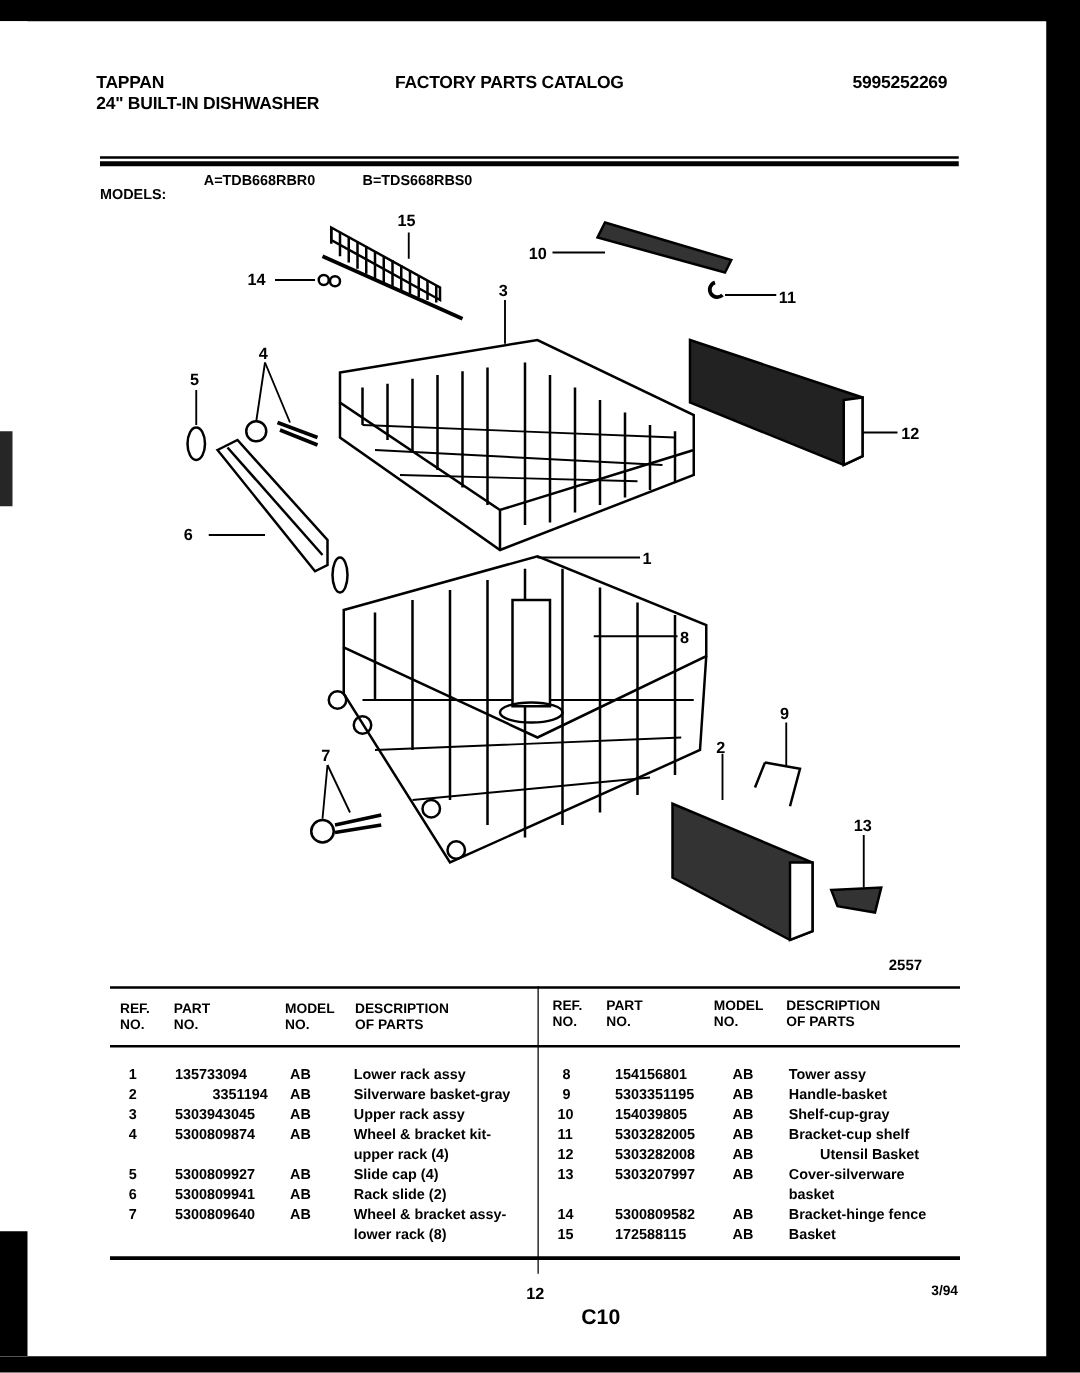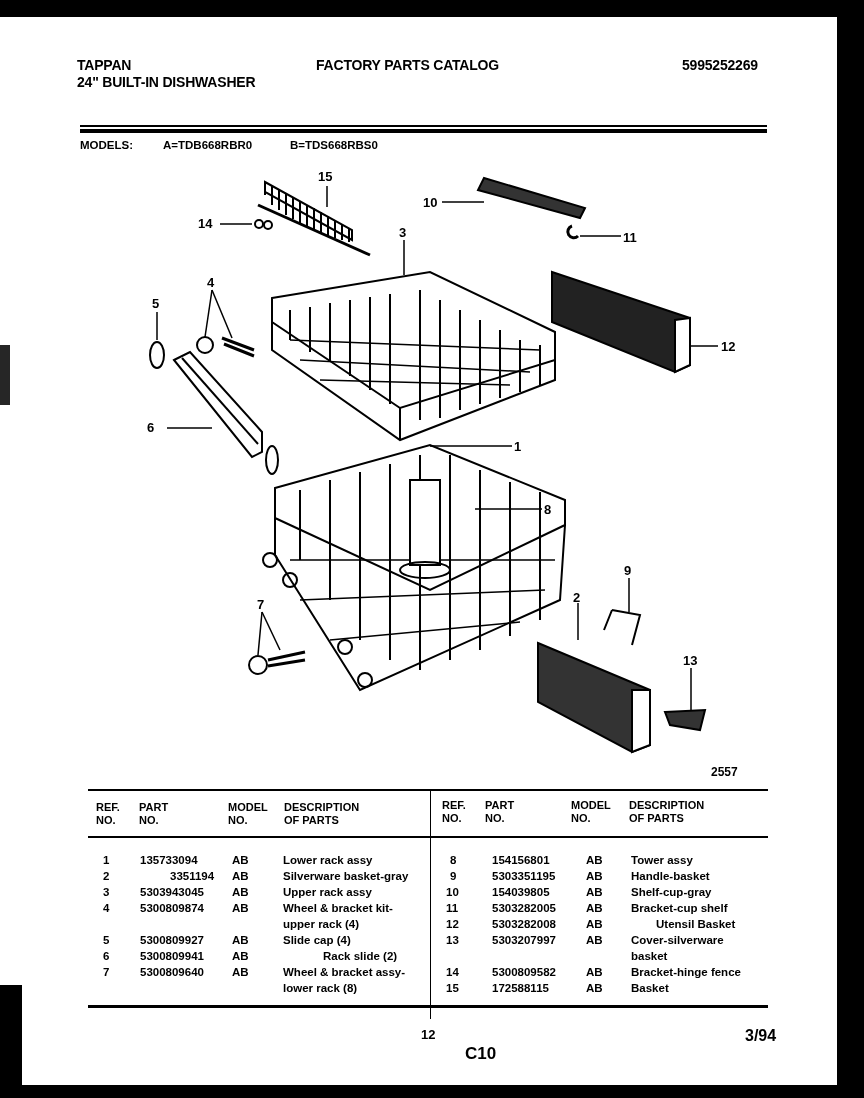--- a/index.html
+++ b/index.html
@@ -30,21 +30,21 @@
 <div class="edge-noise"></div>
 
 <div class="abs hdr" style="left:77px;top:58px;">TAPPAN</div>
 <div class="abs hdr" style="left:77px;top:75px;">24" BUILT-IN DISHWASHER</div>
 <div class="abs hdr" style="left:316px;top:58px;">FACTORY PARTS CATALOG</div>
 <div class="abs hdr" style="left:682px;top:58px;">5995252269</div>
 
 <div class="rule" style="left:80px;top:125px;width:687px;height:2px;"></div>
 <div class="rule" style="left:80px;top:129px;width:687px;height:4px;"></div>
 
-<div class="abs models" style="left:80px;top:139px;">MODELS:</div>
+<div class="abs models" style="left:80px;top:150px;">MODELS:</div>
 <div class="abs models" style="left:163px;top:139px;">A=TDB668RBR0</div>
 <div class="abs models" style="left:290px;top:139px;">B=TDS668RBS0</div>
 
 <div>
   <svg width="864" height="800" viewBox="0 0 864 800" style="left:0;top:0;">
     <g stroke="#000" fill="none" stroke-width="2">
 
       <g>
         <path d="M265 182 L352 230 L352 240 L265 192 Z" fill="#fff"></path>
         <path d="M265 182 L265 195 M272 186 L272 205 M279 190 L279 210 M286 193 L286 215 M293 197 L293 219 M300 201 L300 223 M307 205 L307 226 M314 208 L314 229 M321 212 L321 232 M328 216 L328 236 M335 220 L335 238 M342 224 L342 240 M349 228 L349 242"></path>
@@ -186,21 +186,21 @@
   <div class="row" style="left:0;top:933px;">
     <span class="cell" style="left:103px;">5</span>
     <span class="cell" style="left:140px;">5300809927</span>
     <span class="cell" style="left:232px;">AB</span>
     <span class="cell" style="left:283px;">Slide cap (4)</span>
   </div>
   <div class="row" style="left:0;top:949px;">
     <span class="cell" style="left:103px;">6</span>
     <span class="cell" style="left:140px;">5300809941</span>
     <span class="cell" style="left:232px;">AB</span>
-    <span class="cell" style="left:283px;margin-left:40px;">Rack slide (2)</span>
+    <span class="cell" style="left:283px;">Rack slide (2)</span>
   </div>
   <div class="row" style="left:0;top:965px;">
     <span class="cell" style="left:103px;">7</span>
     <span class="cell" style="left:140px;">5300809640</span>
     <span class="cell" style="left:232px;">AB</span>
     <span class="cell" style="left:283px;">Wheel &amp; bracket assy-</span>
     <span class="cell" style="left:283px;top:16px;">lower rack (8)</span>
   </div>
 </div>
 
@@ -251,13 +251,13 @@
   <div class="row" style="left:0;top:981px;">
     <span class="cell" style="left:446px;">15</span>
     <span class="cell" style="left:492px;">172588115</span>
     <span class="cell" style="left:586px;">AB</span>
     <span class="cell" style="left:631px;">Basket</span>
   </div>
 </div>
 
 <div class="foot" style="left:421px;top:1027px;font-size:13px;">12</div>
 <div class="foot" style="left:465px;top:1044px;font-size:17px;">C10</div>
-<div class="foot" style="left:745px;top:1027px;font-size:16px;">3/94</div>
+<div class="foot" style="left:745px;top:1027px;font-size:11px;">3/94</div>
 
 </body></html>

